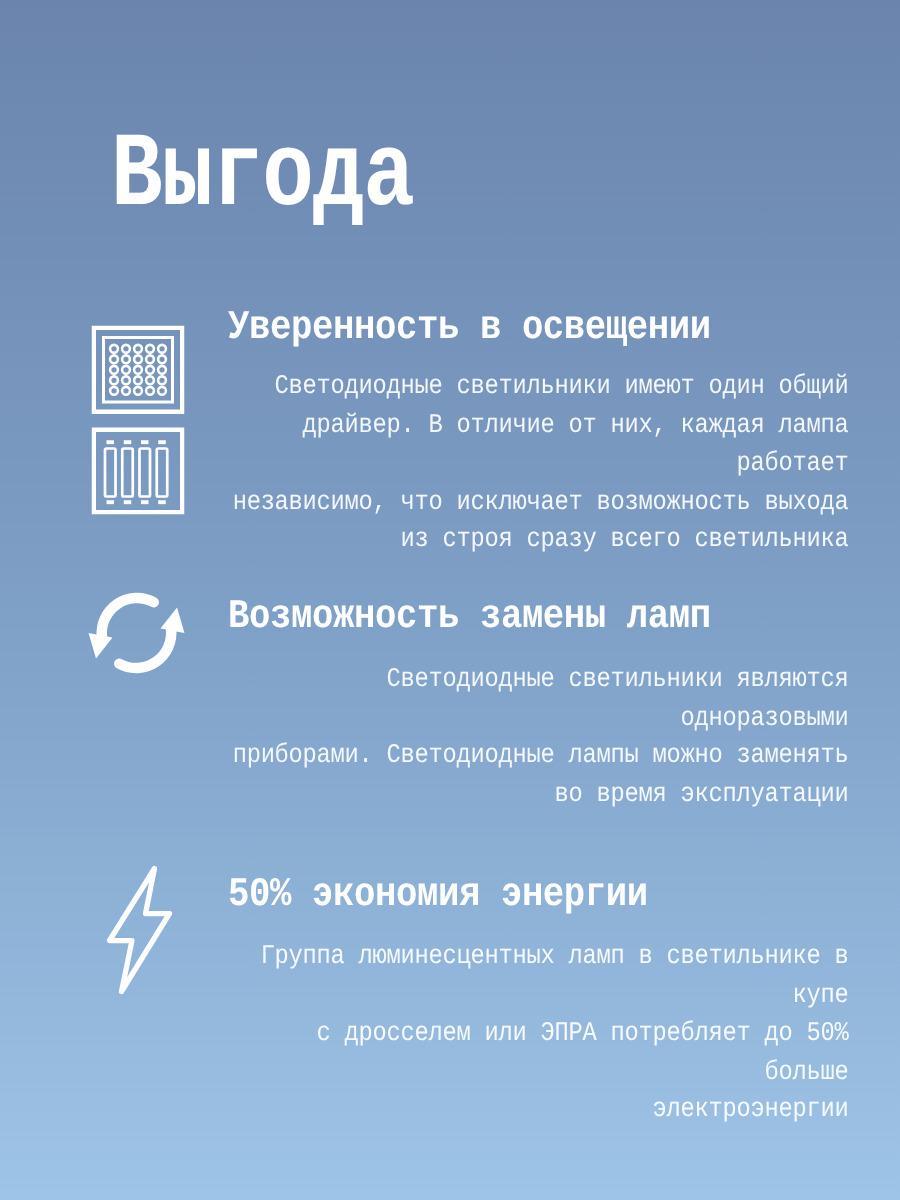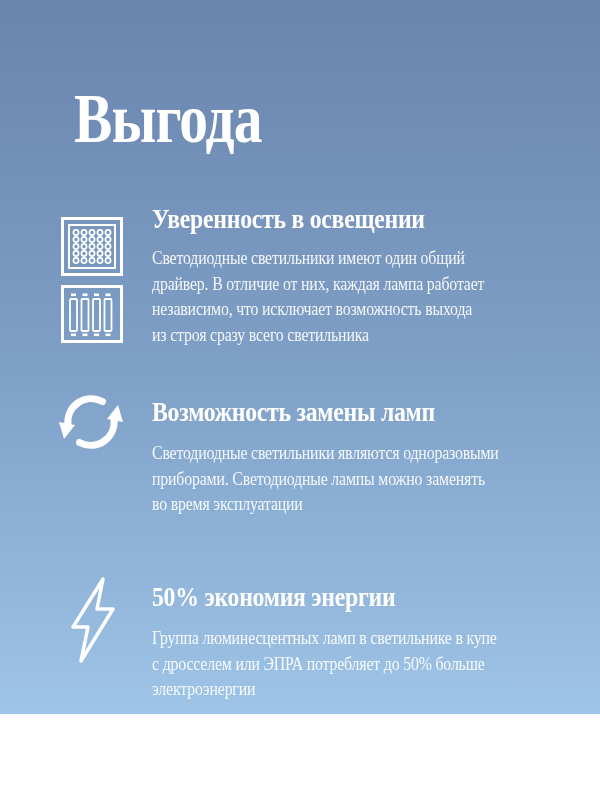--- a/index.html
+++ b/index.html
@@ -1,22 +1,23 @@
 <!DOCTYPE html>
 <html style="--bg-top: #6a84ad; --bg-bottom: #9ec4e7; --heading-text: #ffffff; --body-text: rgba(255,255,255,0.92);"><head>
 <meta charset="utf-8">
 <style>
   html,body{margin:0;padding:0;}
   .page{
     position:relative;
-    width:600px;height:714px;
+    width:600px;height:800px;
     overflow:hidden;
     background:linear-gradient(180deg,var(--bg-top,#6a84ad) 0%, #7fa0c7 52%, var(--bg-bottom,#9ec4e7) 100%);
-    font-family:Liberation Serif, serif;
+    font-family:Liberation Mono, monospace;
     color:var(--heading-text,#ffffff);
+    text-align:right;
   }
   .abs{position:absolute;transform-origin:0 0;}
   .title{
     left:74px;top:84px;
     font-size:70px;font-weight:800;line-height:1;
     letter-spacing:-1px;
     transform:scaleX(.82);
     white-space:nowrap;
   }
   .sec-heading{

